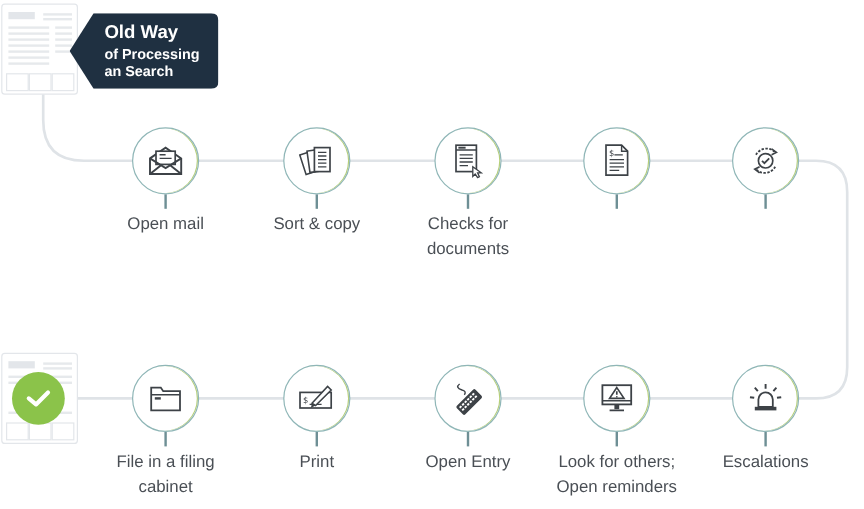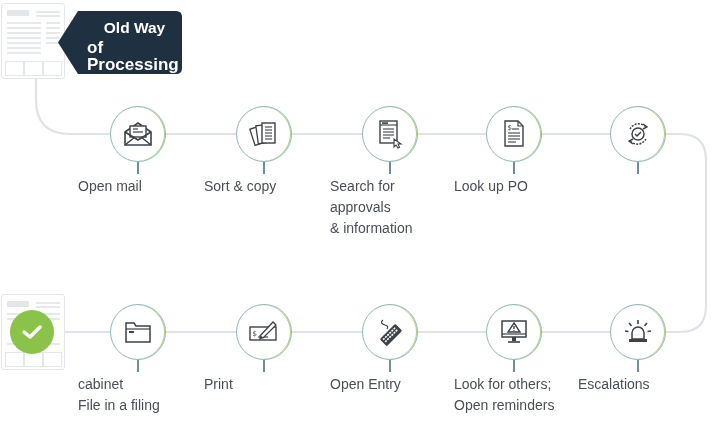--- a/index.html
+++ b/index.html
@@ -6,26 +6,26 @@
   body { width: 720px; height: 424px; position: relative; overflow: hidden; font-family: "Liberation Sans", "DejaVu Sans", sans-serif; }
   .canvas { position: absolute; left: 0; top: 0; width: 720px; height: 424px; }
   svg.flow { position: absolute; left: 0; top: 0; }
   .doc { position: absolute; background: #fff; border: 1.5px solid #e3e6ea; border-radius: 3px; box-sizing: border-box; }
   .doc .bar { position: absolute; height: 1.5px; background: #e6e9ec; }
   .doc .hdr { position: absolute; background: #e3e6ea; }
   .doc .cell { position: absolute; border: 1px solid #e3e6ea; box-sizing: border-box; }
   .title-tag { position: absolute; left: 58px; top: 11px; width: 124px; height: 63px; }
   .title-tag svg { position: absolute; left: 0; top: 0; }
   .title-text { position: absolute; left: 29px; top: 9px; color: #fff; font-weight: bold; line-height: 1; }
-  .title-text .l1 { font-size: 15.5px; display: block; margin-bottom: 3px; text-align: center; }
-  .title-text .l2 { font-size: 17px; display: block; margin-bottom: 2px; }
+  .title-text .l1 { font-size: 15.5px; display: block; margin-bottom: 3px; }
+  .title-text .l2 { font-size: 12px; display: block; margin-bottom: 2px; }
   .step { position: absolute; width: 120px; }
   .step .circle { position: absolute; left: 32px; top: 0; width: 56px; height: 56px; border-radius: 50%; box-sizing: border-box; background: #fff; border: 1.6px solid #8fb6b7; box-shadow: inset -1px 0 0 #b6cf7a; display: flex; align-items: center; justify-content: center; }
   .step .stem { position: absolute; left: 59px; top: 56px; width: 1.5px; height: 12px; background: #6e8f95; }
-  .step .label { position: absolute; left: 0; top: 70px; width: 120px; font-size: 14px; line-height: 21px; color: #4a4f55; }
+  .step .label { position: absolute; left: 0; top: 70px; width: 120px; text-align: center; font-size: 14px; line-height: 21px; color: #4a4f55; }
   .check { position: absolute; left: 10px; top: 310px; width: 44px; height: 44px; border-radius: 50%; background: #8bc34a; display: flex; align-items: center; justify-content: center; }
 </style>
 </head>
 <body>
 
 <div class="canvas">
 
   <svg class="flow" width="720" height="424">
     <path d="M36 78 L36 100 Q36 134 70 134 L680 134 Q706 134 706 160 L706 306 Q706 332 680 332 L60 332" fill="none" stroke="#dfe3e7" stroke-width="2.2"></path>
   </svg>
@@ -51,21 +51,21 @@
     <div class="cell" style="left:41px; top:57px; width:19px; height:15px;"></div>
   </div>
 
   <div class="title-tag">
     <svg width="124" height="63">
       <path d="M20 0 L118 0 Q124 0 124 6 L124 57 Q124 63 118 63 L20 63 L0 31.5 Z" fill="#1f3041"></path>
     </svg>
     <div class="title-text">
       <span class="l1">Old Way</span>
       <span class="l2">of Processing</span>
-      <span class="l2">an Invoice</span>
+      <span class="l2">an Search</span>
     </div>
   </div>
 
   <div class="step" style="left:78px; top:106px;">
     <div class="circle">
       <svg width="30" height="26" viewBox="0 0 30 26">
         <path d="M2 11 L15 2 L28 11 L28 24 L2 24 Z" fill="none" stroke="#3d4247" stroke-width="1.6"></path>
         <rect x="7" y="5" width="16" height="11" fill="#fff" stroke="#3d4247" stroke-width="1.4"></rect>
         <line x1="10" y1="8" x2="15" y2="8" stroke="#3d4247" stroke-width="1.2"></line>
         <line x1="10" y1="11" x2="20" y2="11" stroke="#3d4247" stroke-width="1.2"></line>
@@ -105,42 +105,40 @@
         <rect x="5" y="3.3" width="6" height="1.6" fill="#3d4247"></rect>
         <line x1="6" y1="10" x2="17" y2="10" stroke="#3d4247" stroke-width="1.1"></line>
         <line x1="6" y1="13" x2="17" y2="13" stroke="#3d4247" stroke-width="1.1"></line>
         <line x1="6" y1="16" x2="17" y2="16" stroke="#3d4247" stroke-width="1.1"></line>
         <line x1="6" y1="19" x2="13" y2="19" stroke="#3d4247" stroke-width="1.1"></line>
         <path d="M17 20 L17 28 L19 26 L21 29 L22.5 28.3 L21 25 L24 25 Z" fill="#fff" stroke="#3d4247" stroke-width="1.1"></path>
       </svg>
     </div>
     <div class="stem"></div>
     <div class="label">
-      <div>Search for</div>
-        <div>approvals</div>
-        <div>&amp; information</div>
+      <div>Checks for</div>
+        <div>documents</div>
     </div>
   </div>
 
   <div class="step" style="left:454px; top:106px;">
     <div class="circle">
       <svg width="24" height="30" viewBox="0 0 24 30">
         <path d="M3 2 L16 2 L21 7 L21 27 L3 27 Z" fill="#fff" stroke="#3d4247" stroke-width="1.4"></path>
         <path d="M16 2 L16 7 L21 7" fill="none" stroke="#3d4247" stroke-width="1.2"></path>
         <text x="5.5" y="11" font-size="7" font-family="DejaVu Sans, sans-serif" fill="#3d4247">$</text>
         <line x1="10" y1="10" x2="17" y2="10" stroke="#3d4247" stroke-width="1.1"></line>
         <line x1="6" y1="14" x2="18" y2="14" stroke="#3d4247" stroke-width="1.1"></line>
         <line x1="6" y1="17" x2="18" y2="17" stroke="#3d4247" stroke-width="1.1"></line>
         <line x1="6" y1="20" x2="18" y2="20" stroke="#3d4247" stroke-width="1.1"></line>
         <line x1="6" y1="23" x2="14" y2="23" stroke="#3d4247" stroke-width="1.1"></line>
       </svg>
     </div>
     <div class="stem"></div>
     <div class="label">
-      <div>Look up PO</div>
     </div>
   </div>
 
   <div class="step" style="left:578px; top:106px;">
     <div class="circle">
       <svg width="28" height="28" viewBox="0 0 28 28">
         <path d="M6 9 A10 10 0 0 1 22 7" fill="none" stroke="#3d4247" stroke-width="1.5" stroke-dasharray="2 1.2"></path>
         <path d="M22 19 A10 10 0 0 1 6 21" fill="none" stroke="#3d4247" stroke-width="1.5" stroke-dasharray="2 1.2"></path>
         <path d="M19 4 L23 7 L19 9" fill="none" stroke="#3d4247" stroke-width="1.4"></path>
         <path d="M9 24 L5 21 L9 19" fill="none" stroke="#3d4247" stroke-width="1.4"></path>
@@ -173,22 +171,22 @@
   <div class="step" style="left:78px; top:304px;">
     <div class="circle">
       <svg width="30" height="26" viewBox="0 0 30 26">
         <path d="M3 4 L11 4 L13 7 L27 7 L27 23 L3 23 Z" fill="#fff" stroke="#3d4247" stroke-width="1.5"></path>
         <line x1="3" y1="10" x2="27" y2="10" stroke="#3d4247" stroke-width="1.2"></line>
         <rect x="6" y="12" width="5" height="2" fill="#3d4247"></rect>
       </svg>
     </div>
     <div class="stem"></div>
     <div class="label">
-      <div>cabinet</div>
-        <div>File in a filing</div>
+      <div>File in a filing</div>
+        <div>cabinet</div>
     </div>
   </div>
 
   <div class="step" style="left:204px; top:304px;">
     <div class="circle">
       <svg width="32" height="26" viewBox="0 0 32 26">
         <rect x="2" y="8" width="26" height="13" fill="#fff" stroke="#3d4247" stroke-width="1.4"></rect>
         <text x="4.5" y="17" font-size="7" font-family="DejaVu Sans, sans-serif" fill="#3d4247">$</text>
         <line x1="10" y1="18" x2="20" y2="18" stroke="#3d4247" stroke-width="1.2"></line>
         <path d="M12 17 L25 3 L28 6 L15 19 Z" fill="#fff" stroke="#3d4247" stroke-width="1.3"></path>

